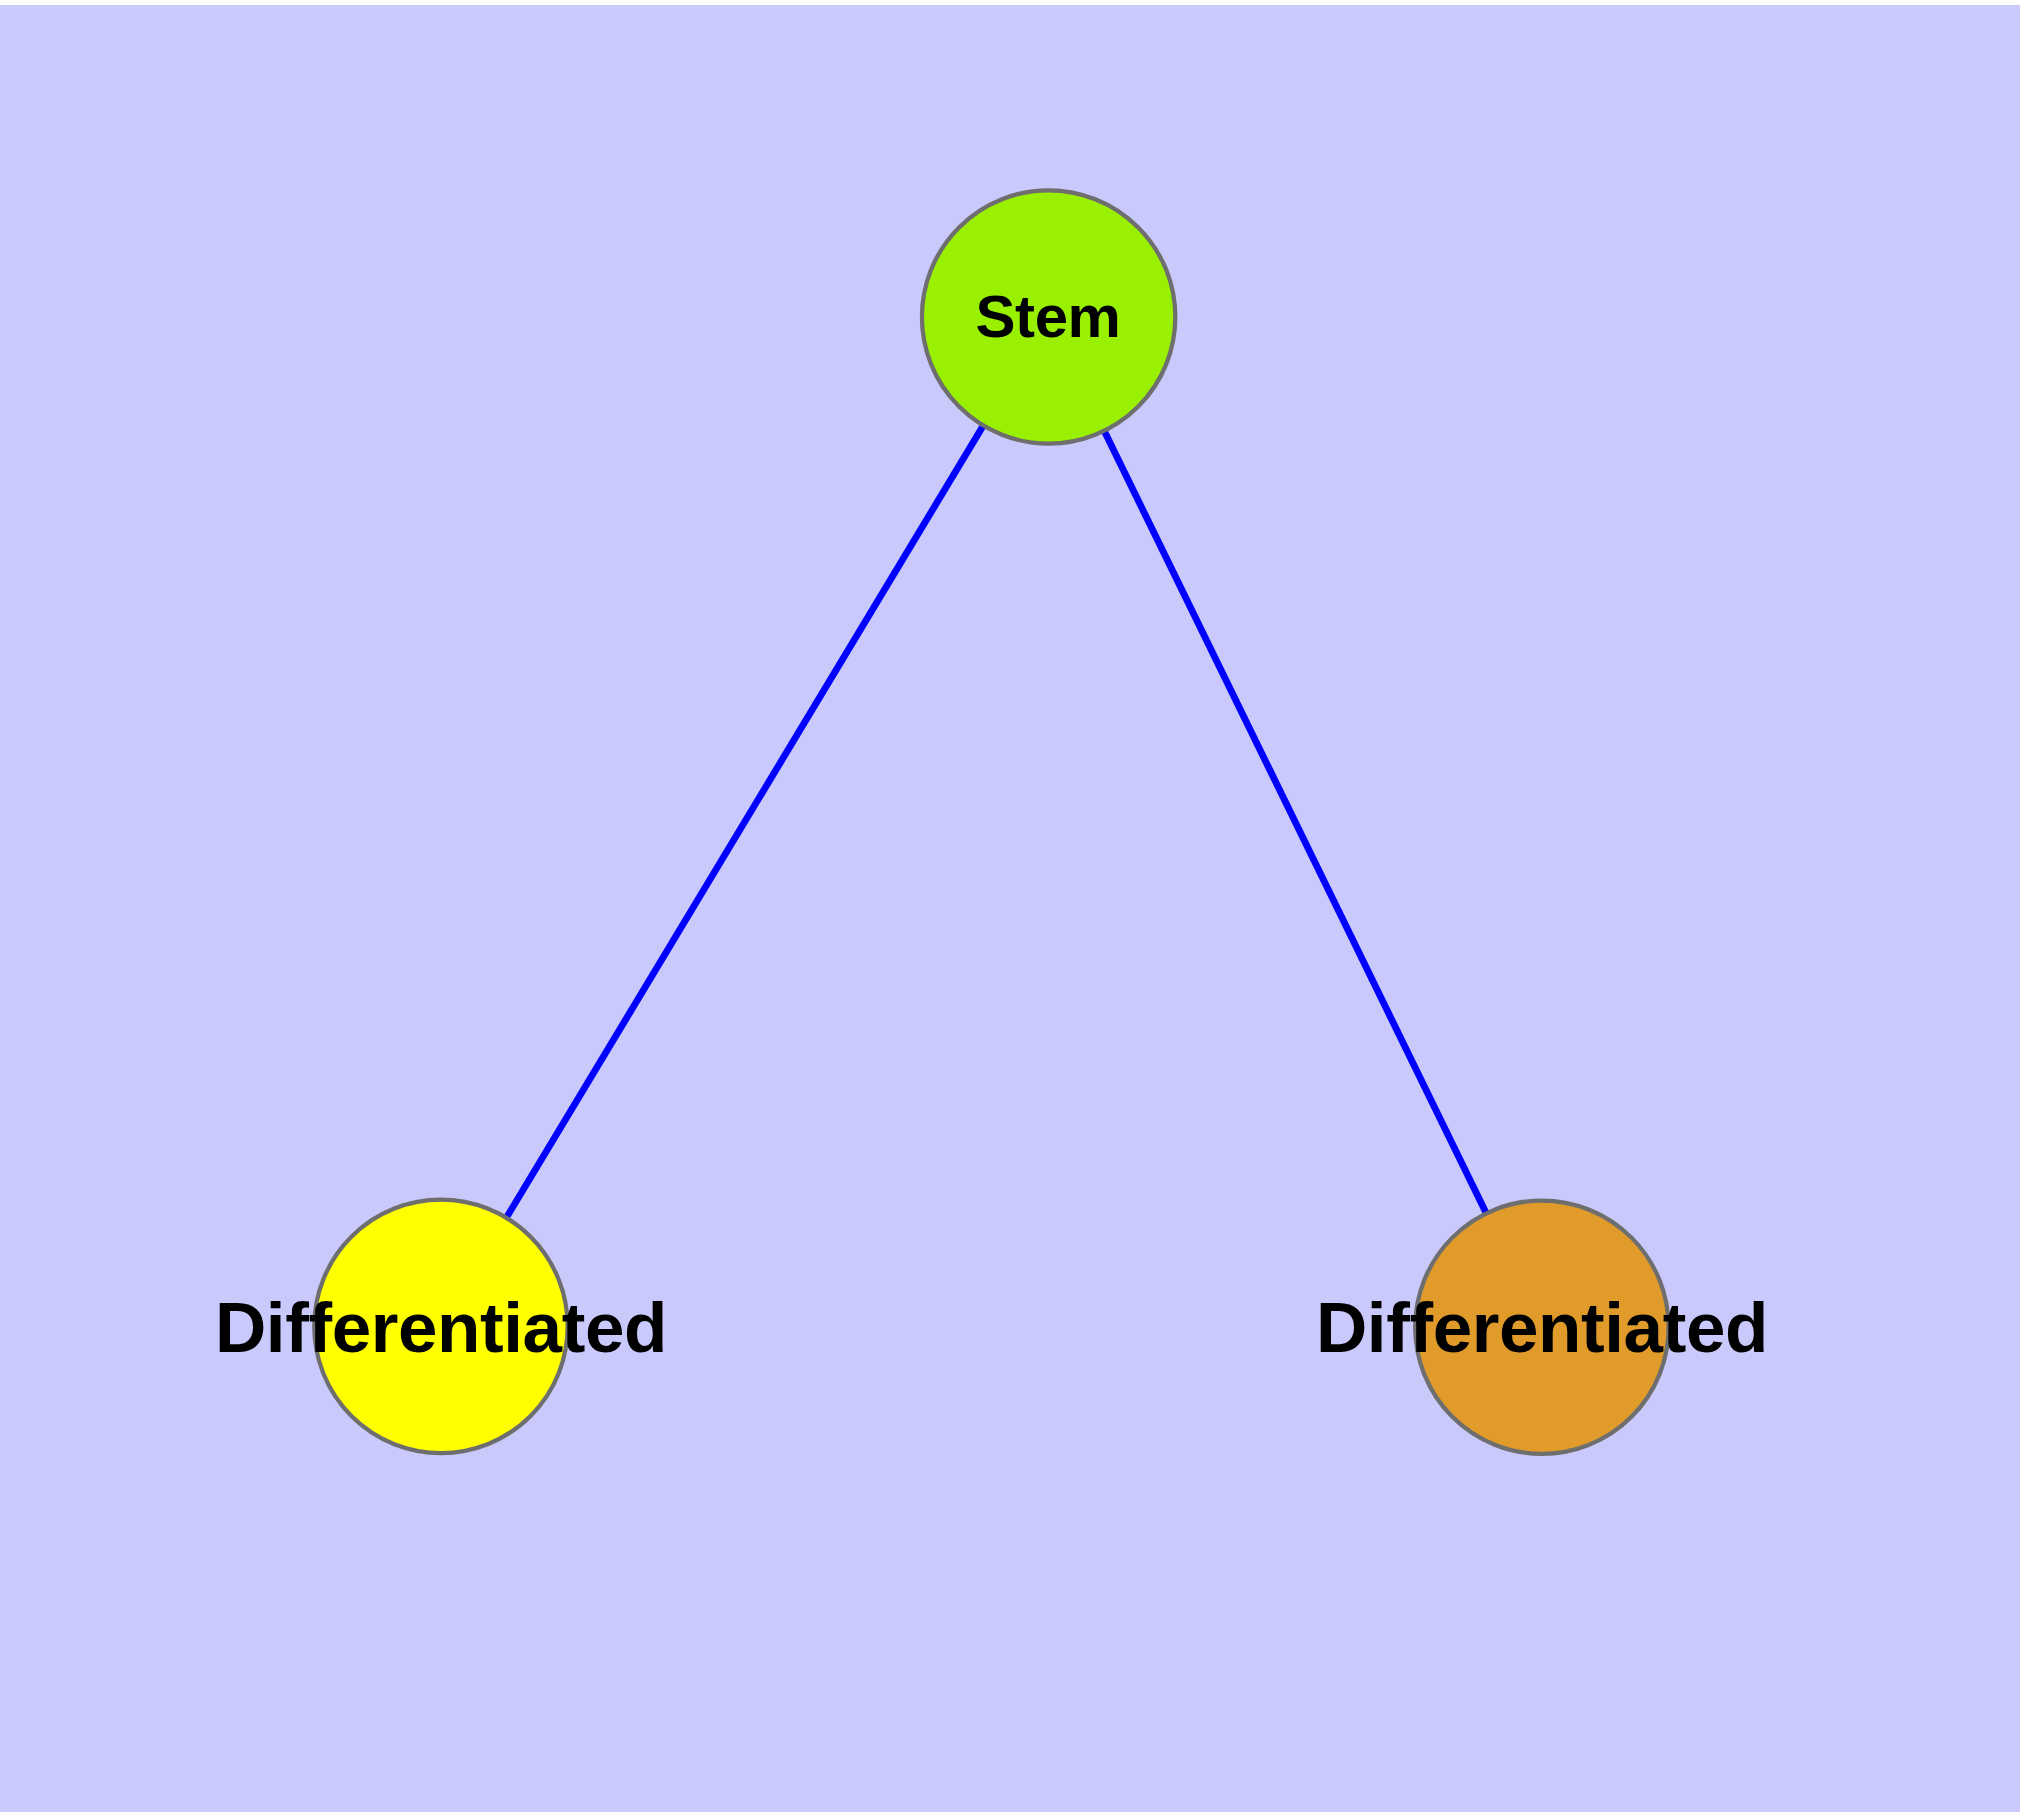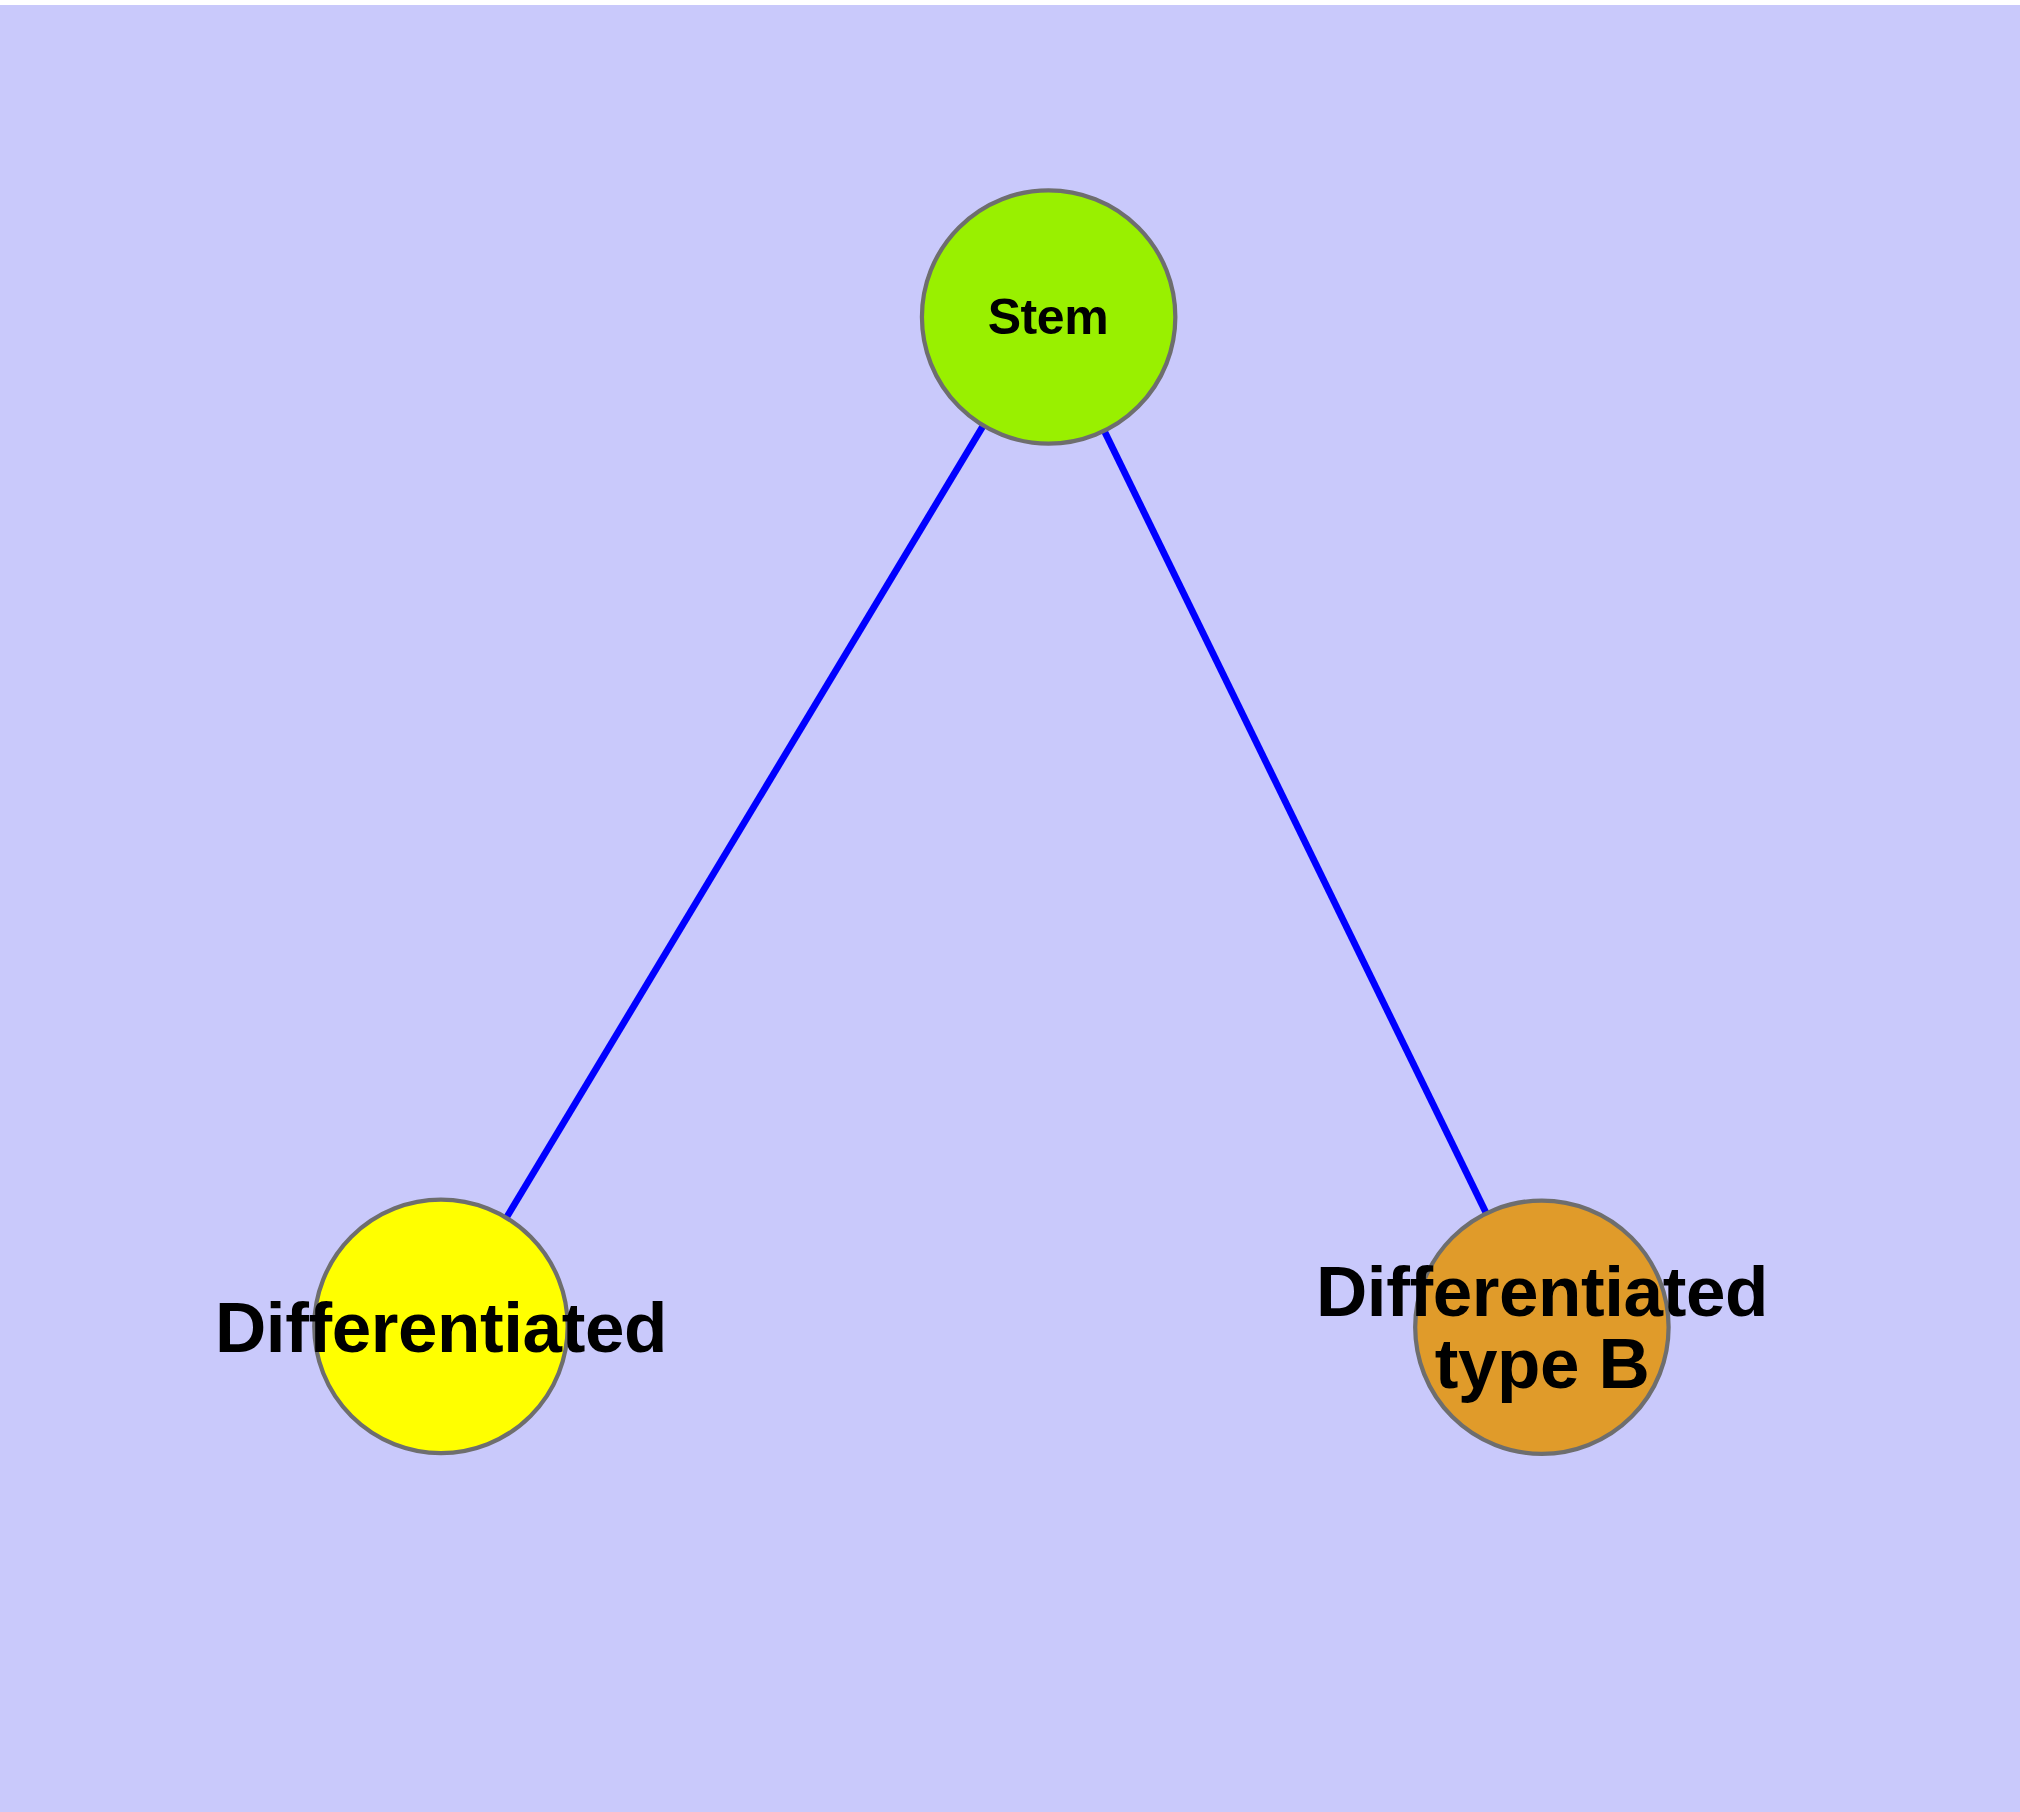--- a/index.html
+++ b/index.html
@@ -34,21 +34,21 @@
     position: absolute;
     text-align: center;
     color: #000000;
     font-weight: bold;
     white-space: nowrap;
     line-height: 1.02;
     letter-spacing: -0.4px;
     pointer-events: none;
   }
   .label-stem {
-    font-size: 50px;
+    font-size: 60px;
     left: 1048px;
     top: 317px;
     transform: translate(-50%, -50%);
   }
   .label-a {
     font-size: 71px;
     left: 441px;
     top: 1328px;
     transform: translate(-50%, -50%);
   }
@@ -82,17 +82,16 @@
   <div class="node-label label-stem">
     <span class="label-line">Stem</span>
   </div>
 
   <div class="node-label label-a">
     <span class="label-line">Differentiated</span>
   </div>
 
   <div class="node-label label-b">
     <span class="label-line">Differentiated</span>
-    <span class="label-line">type B</span>
   </div>
 
 </div>
 
 
 </body></html>

